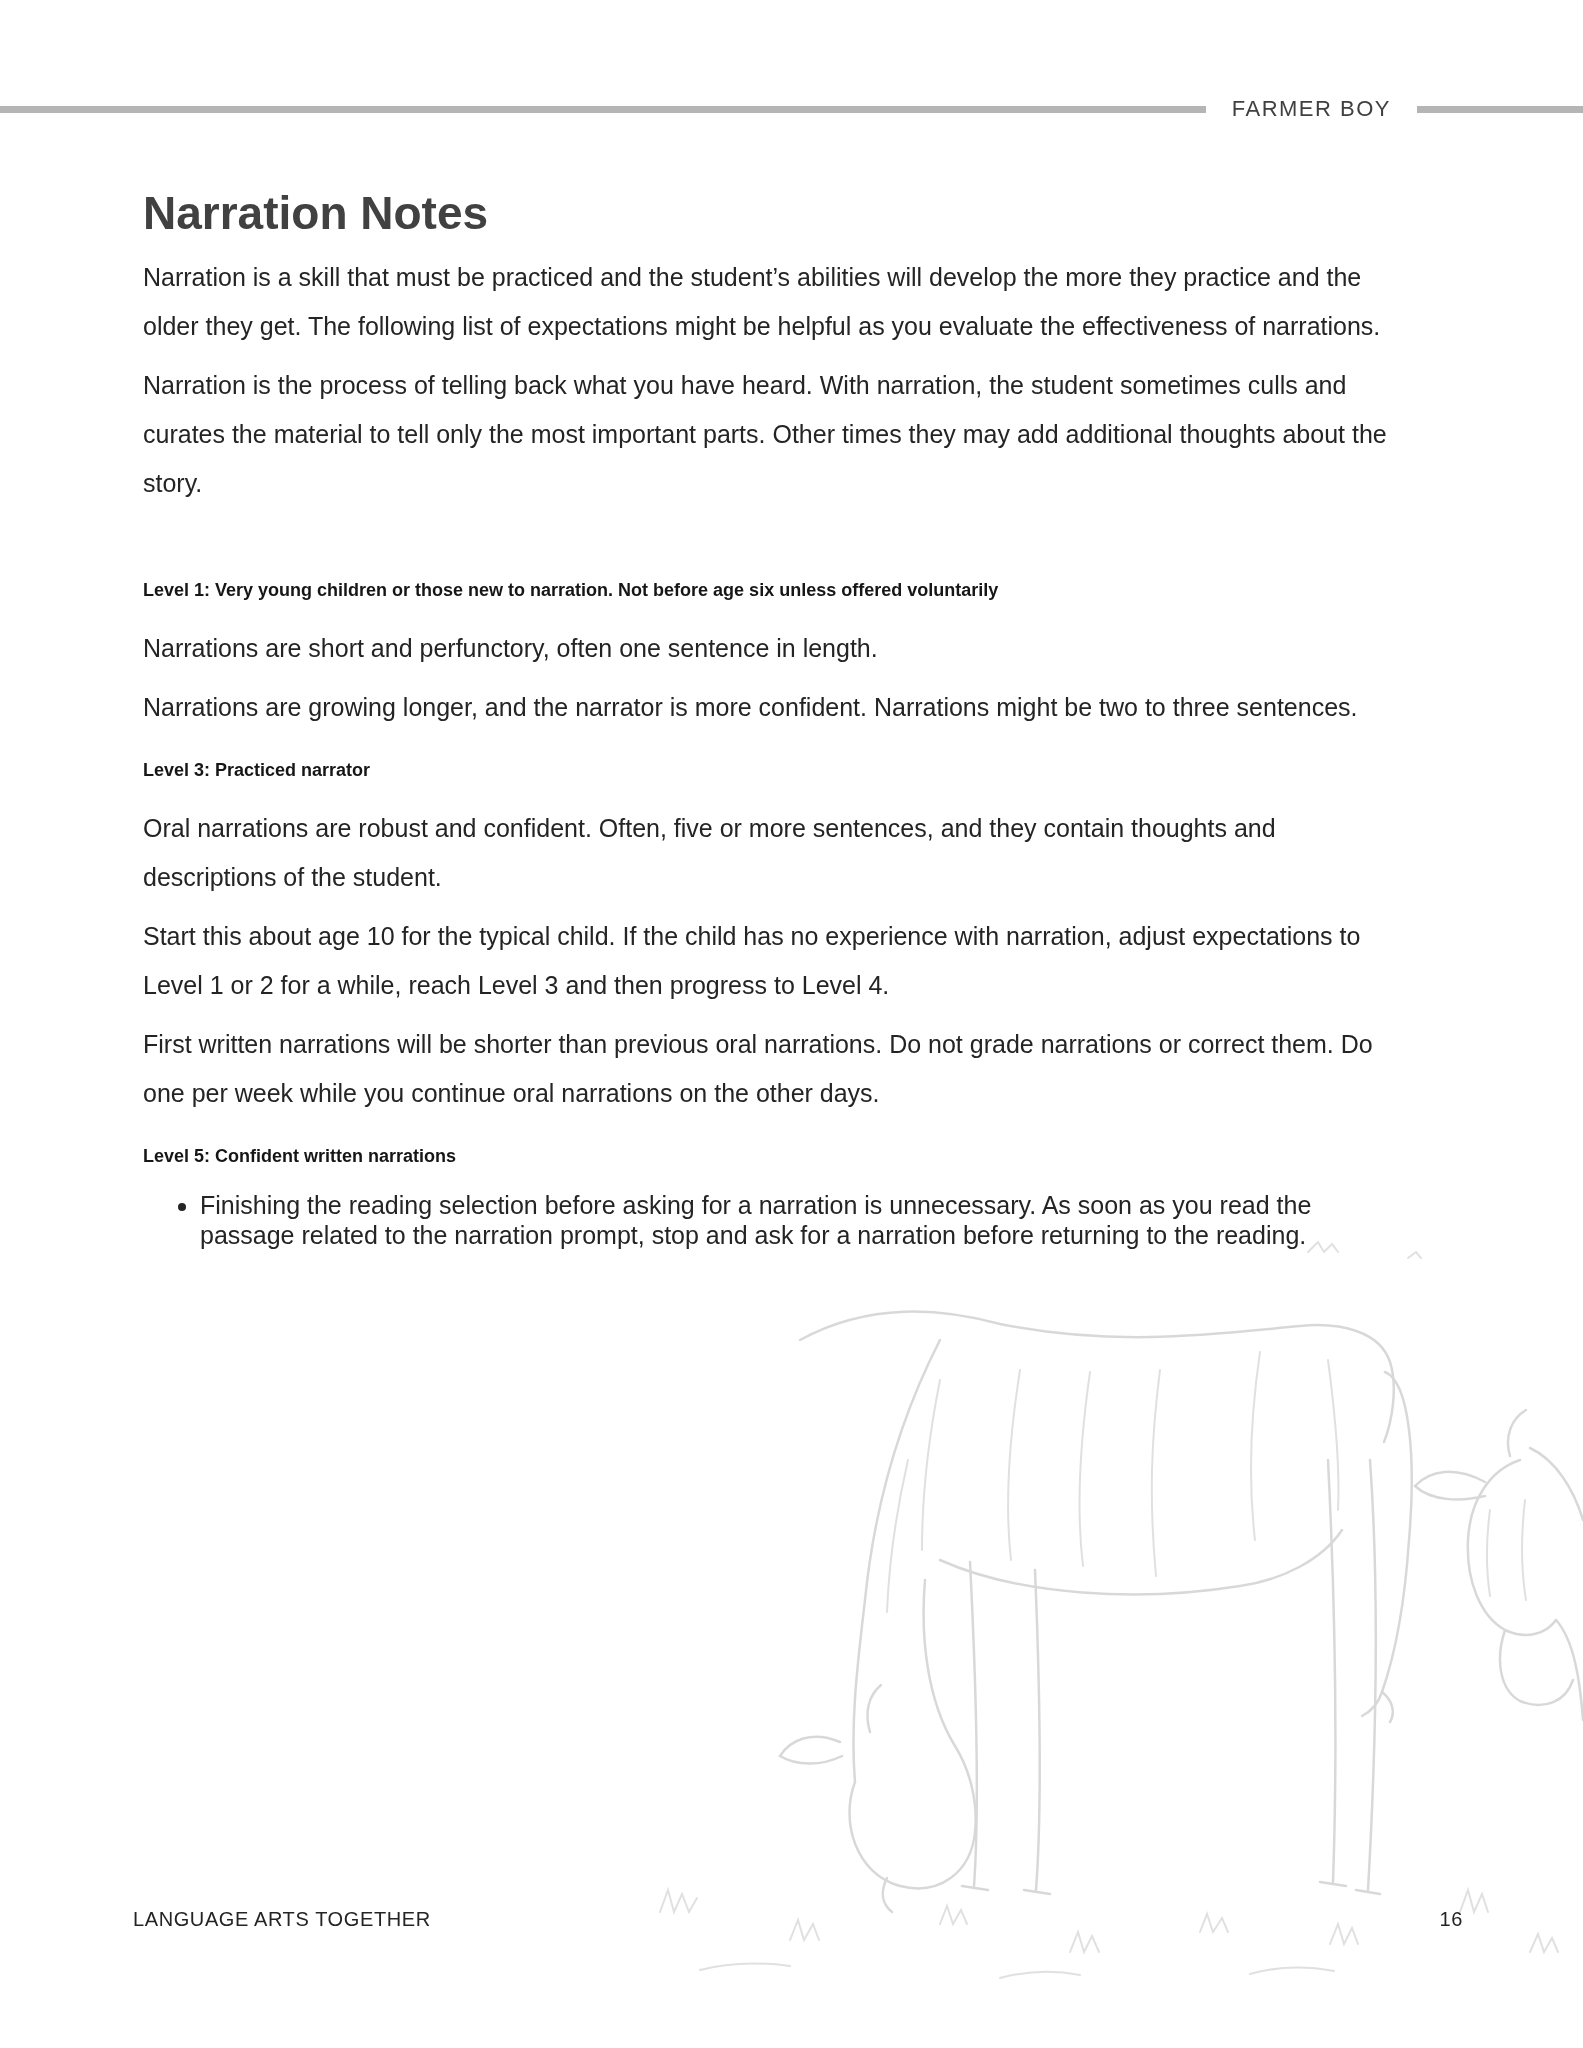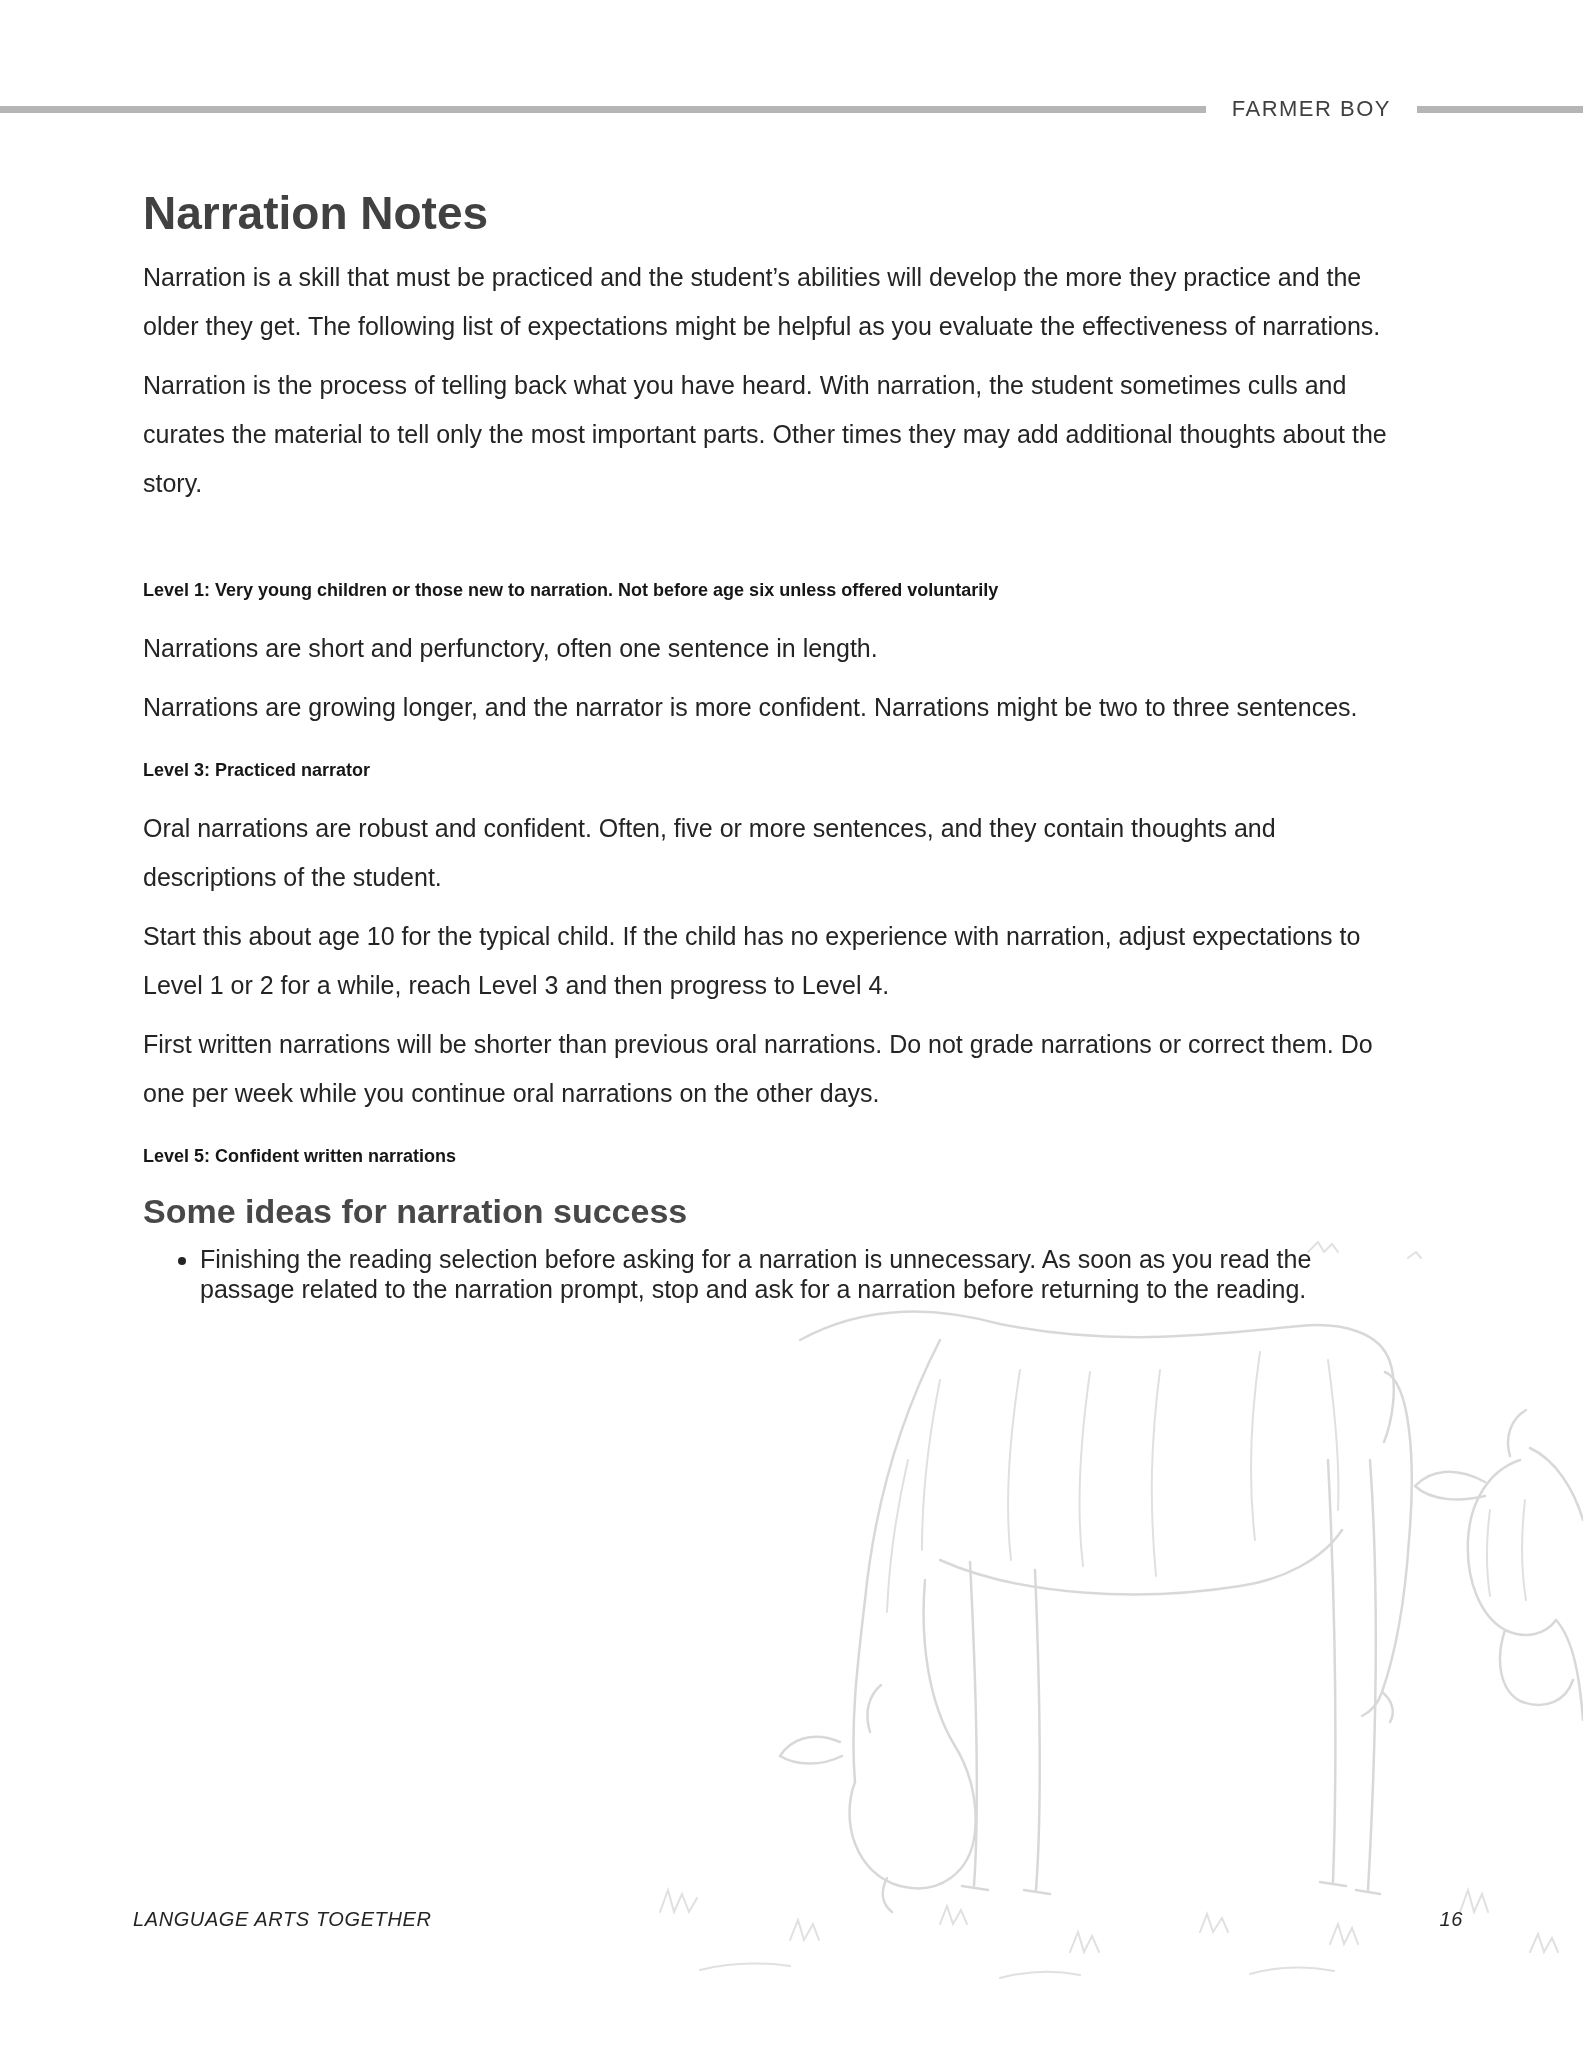--- a/index.html
+++ b/index.html
@@ -85,21 +85,20 @@
     position:absolute;
     left:133px; right:120px;
     top:1908px;
     display:flex;
     justify-content:space-between;
     align-items:flex-start;
     font-size:20px;
     letter-spacing:0.6px;
     color:#242424;
     z-index:2;
-    font-style:italic;
   }
 
   
   .cow-sketch{
     position:absolute;
     left:640px;
     top:1040px;
     width:943px;
     height:960px;
     z-index:0;
@@ -195,21 +194,20 @@
     <p>Narrations are growing longer, and the narrator is more confident. Narrations might be two to three sentences.</p>
 
     <h3>Level 3: Practiced narrator</h3>
     <p>Oral narrations are robust and confident. Often, five or more sentences, and they contain thoughts and descriptions of the student.</p>
 
     <p>Start this about age 10 for the typical child. If the child has no experience with narration, adjust expectations to Level 1 or 2 for a while, reach Level 3 and then progress to Level 4.</p>
     <p>First written narrations will be shorter than previous oral narrations. Do not grade narrations or correct them. Do one per week while you continue oral narrations on the other days.</p>
 
     <h3>Level 5: Confident written narrations</h3>
 
-    <h2>Some ideas for narration success</h2>
     <ul>
       <li>Finishing the reading selection before asking for a narration is unnecessary. As soon as you read the passage related to the narration prompt, stop and ask for a narration before returning to the reading.</li>
     </ul>
   </main>
 
   <footer class="page-footer">
     <span>LANGUAGE ARTS TOGETHER</span>
     <span>16</span>
   </footer>
 

